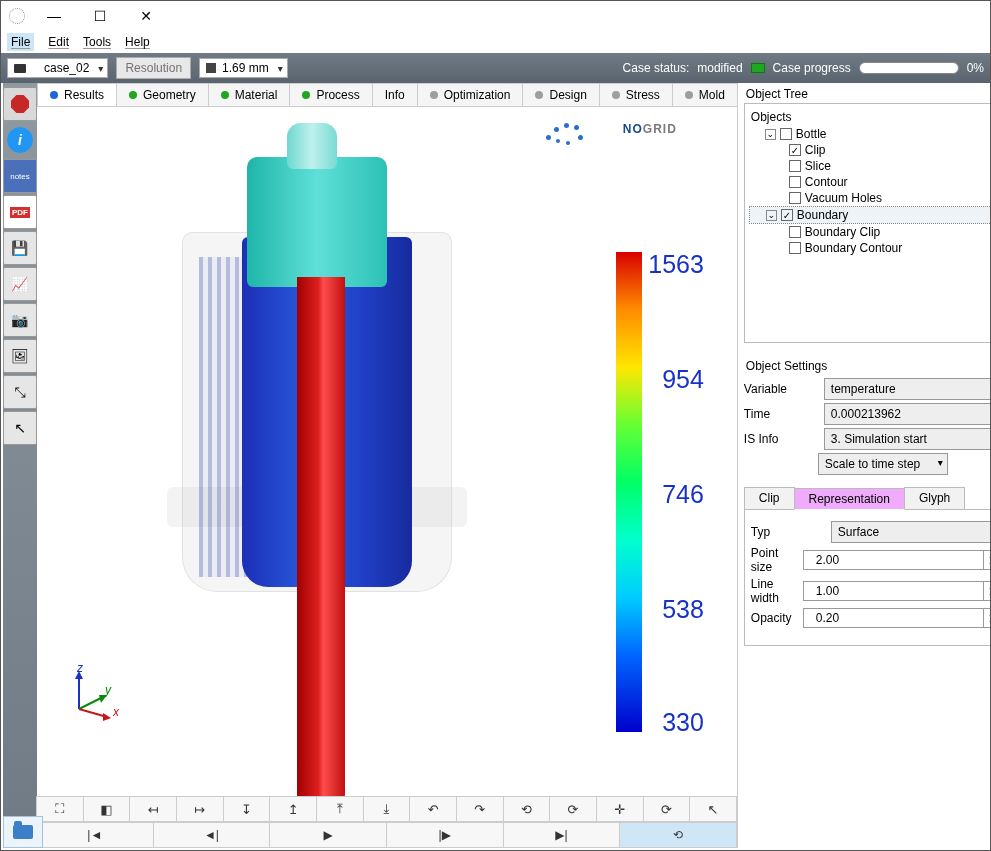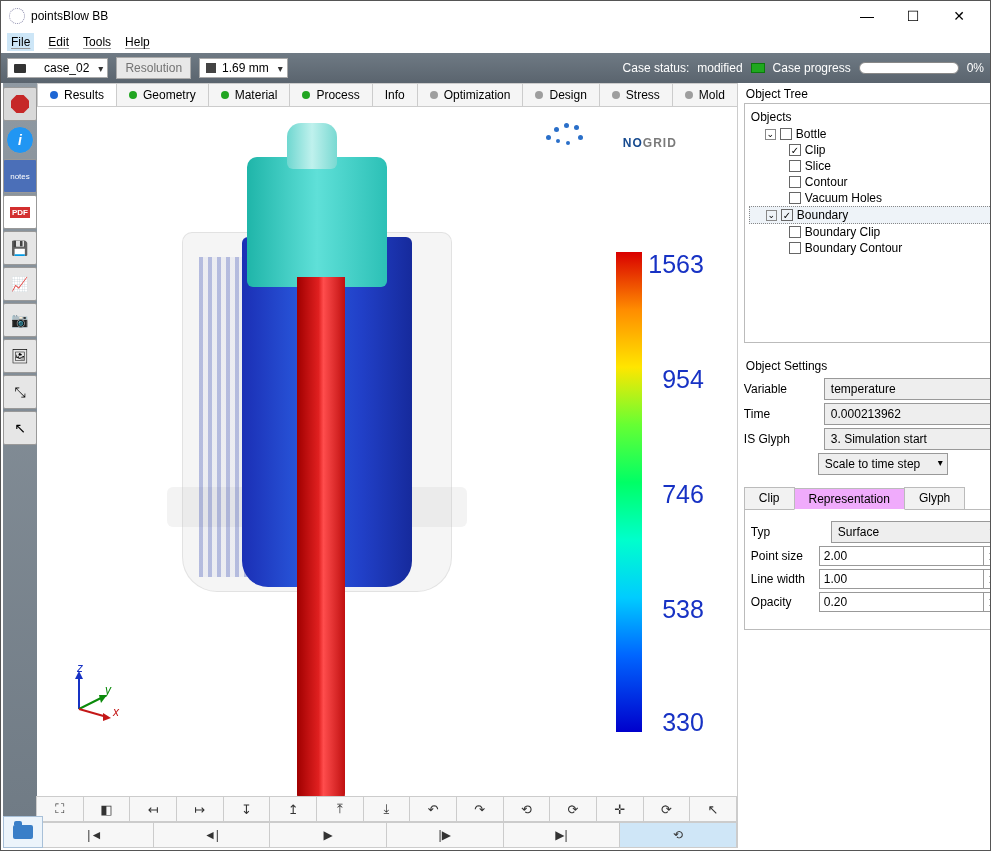--- a/index.html
+++ b/index.html
@@ -34,21 +34,21 @@
 .lbtn.pdf .p { background:#d32f2f; color:#fff; font-size:8px; padding:1px 2px; font-weight:bold; }
 .center { flex:1; display:flex; flex-direction:column; border-right:1px solid #ccc; }
 .tabs { height:24px; display:flex; border-bottom:1px solid #ccc; background:#f0f0f0; }
 .tab { padding:3px 12px; border:1px solid #ccc; border-bottom:none; margin-right:-1px; display:flex; align-items:center; gap:6px; background:#f5f5f5; }
 .tab.active { background:#fff; }
 .dot { width:8px; height:8px; border-radius:50%; }
 .dot.blue { background:#1e66d4; }
 .dot.green { background:#22a622; }
 .dot.gray { background:#9e9e9e; }
 .view { flex:1; position:relative; background:#fff; overflow:hidden; }
-.logo { position:absolute; top:22px; right:60px; font-size:20px; font-weight:600; color:#1a4a8a; letter-spacing:1px; }
+.logo { position:absolute; top:8px; right:60px; font-size:20px; font-weight:600; color:#1a4a8a; letter-spacing:1px; }
 .logo .no { color:#164a8f; }
 .logo .grid { color:#7a7a7a; }
 .logo-dots { position:absolute; top:10px; right:155px; width:40px; height:28px; }
 .logo-dots span { position:absolute; width:5px; height:5px; background:#2a6fc9; border-radius:50%; }
 .info-text { position:absolute; top:90px; right:30px; text-align:right; color:#1732c4; font-size:13px; line-height:1.35; }
 .colorbar { position:absolute; top:145px; right:95px; width:26px; height:480px; background: linear-gradient(to bottom,#d90000 0%,#ff8c00 12%,#ffe600 24%,#66ff33 36%,#00ff66 48%,#00ffcc 60%,#00ccff 72%,#0066ff 84%,#0000cc 100%); }
 .cb-label { position:absolute; right:33px; color:#1732c4; font-size:25px; font-weight:400; }
 .vizbar { height:26px; border-top:1px solid #ccc; display:flex; }
 .vbtn { flex:1; border:1px solid #ccc; margin:-1px 0 0 -1px; display:flex; align-items:center; justify-content:center; font-size:13px; color:#333; background:#f7f7f7; }
 .playbar { height:26px; border-top:1px solid #ccc; display:flex; }
@@ -71,21 +71,21 @@
 .frow { display:flex; align-items:center; margin:3px 0; gap:6px; }
 .flabel { width:74px; }
 .fselect { flex:1; background:#eee; border:1px solid #999; padding:3px 18px 3px 6px; position:relative; }
 .fselect::after { content:"▾"; position:absolute; right:4px; top:3px; font-size:10px; }
 .fselect.narrow { width:130px; flex:none; margin-left:74px; }
 .subtabs { display:flex; margin-top:12px; border-bottom:1px solid #bbb; }
 .stab { padding:3px 14px; border:1px solid #bbb; border-bottom:none; background:#f2f2f2; margin-right:-1px; }
 .stab.active { background:#f0abfc; border-bottom:1px solid #fff; position:relative; top:1px; }
 .stab-content { border:1px solid #bbb; border-top:none; padding:8px 6px 14px 6px; }
 .spin { flex:1; display:flex; }
-.spin input { flex:1; border:1px solid #999; padding:2px 4px; min-width:0; }
+.spin input { flex:1; border:1px solid #999; padding:2px 12px; min-width:0; }
 .spin .arrows { width:16px; border:1px solid #999; border-left:none; display:flex; flex-direction:column; }
 .spin .arrows span { flex:1; display:flex; align-items:center; justify-content:center; font-size:7px; }
 
 .viz-scene { position:absolute; left:90px; top:10px; width:380px; height:700px; }
 .outer-body { position:absolute; left:55px; top:115px; width:270px; height:360px; background:rgba(200,200,200,0.18); border:1px solid rgba(120,120,120,0.15); border-radius:10px 10px 35px 35px; }
 .flange { position:absolute; left:40px; top:370px; width:300px; height:40px; background:rgba(200,200,200,0.22); border-radius:6px; }
 .inner-blue { position:absolute; left:115px; top:120px; width:170px; height:350px; background:linear-gradient(90deg,#1b2fb5,#2a5ce0 40%,#2140c8 70%,#162a9c); border-radius:6px 6px 26px 26px; }
 .inner-stripes { position:absolute; left:72px; top:140px; width:55px; height:320px; background: repeating-linear-gradient(90deg, rgba(60,80,180,0.35) 0 4px, rgba(60,80,180,0.05) 4px 9px); }
 .teal-top { position:absolute; left:120px; top:40px; width:140px; height:130px; background: linear-gradient(90deg,#1fb5a9,#5fe0d8 50%,#2cc0b6); border-radius:10px 10px 6px 6px; }
 .teal-neck { position:absolute; left:160px; top:6px; width:50px; height:46px; background: linear-gradient(90deg,#6fd7d0,#bff1ed 50%,#79d9d2); border-radius:14px 14px 6px 6px; }
@@ -94,21 +94,20 @@
 .axes .z { position:absolute; left:20px; top:0; color:#1732c4; font-style:italic; }
 .axes .y { position:absolute; left:48px; top:22px; color:#0a8a0a; font-style:italic; }
 .axes .x { position:absolute; left:56px; top:44px; color:#c41717; font-style:italic; }
 .axes svg { position:absolute; left:0; top:8px; }
 </style>
 </head>
 <body>
 
 <div class="titlebar">
   <div class="app-icon"></div>
-  <div class="title">pointsBlow BB</div>
   <div class="winbtns">
     <div class="winbtn">—</div>
     <div class="winbtn">☐</div>
     <div class="winbtn">✕</div>
   </div>
 </div>
 
 <div class="menubar">
   <span class="file">File</span>
   <span>Edit</span>
@@ -307,21 +306,21 @@
       <div class="panel-title">Object Settings</div>
       <div class="frow">
           <div class="flabel">Variable</div>
           <div class="fselect"><span>temperature</span></div>
         </div>
       <div class="frow">
           <div class="flabel">Time</div>
           <div class="fselect"><span>0.000213962</span></div>
         </div>
       <div class="frow">
-          <div class="flabel">IS Glyph</div>
+          <div class="flabel">IS Info</div>
           <div class="fselect"><span>3. Simulation start</span></div>
         </div>
       <div class="frow">
           <div class="fselect narrow"><span>Scale to time step</span></div>
         </div>
 
       <div class="subtabs">
         <div class="stab">Clip</div>
         <div class="stab active">Representation</div>
         <div class="stab">Glyph</div>

